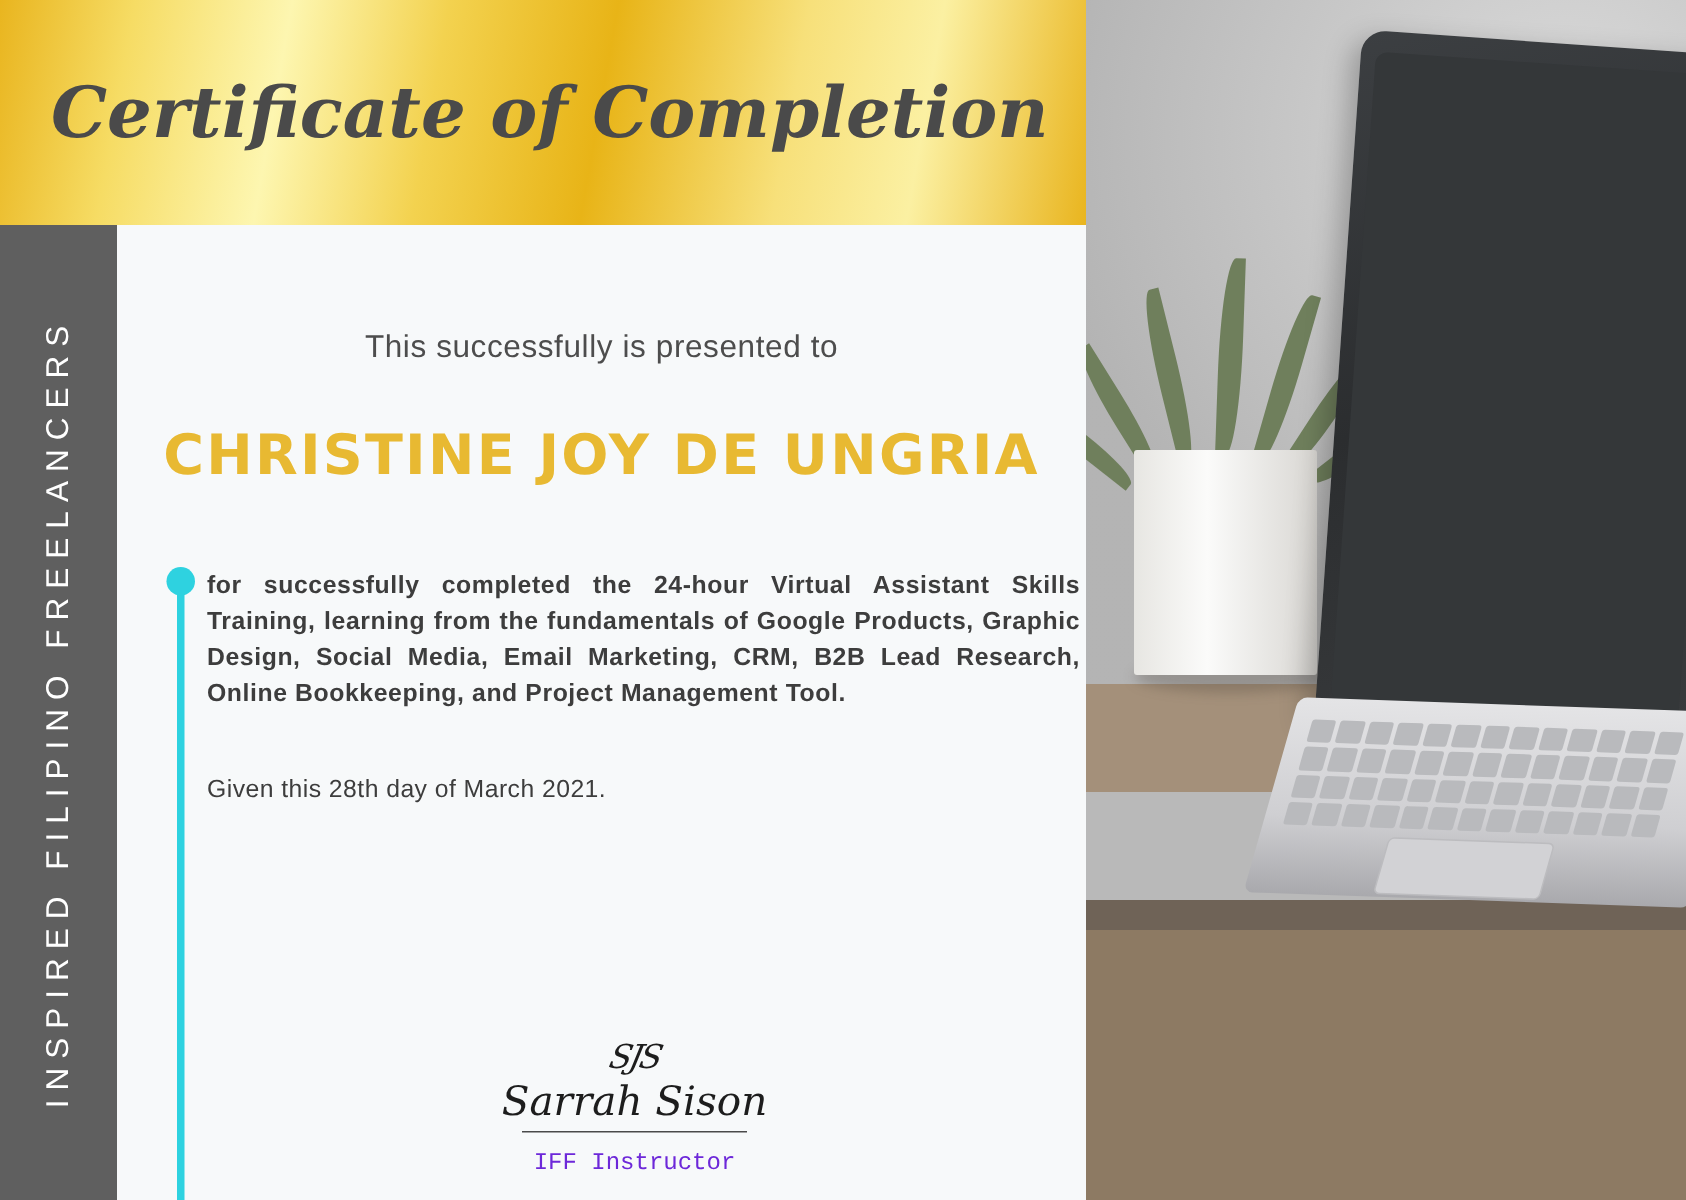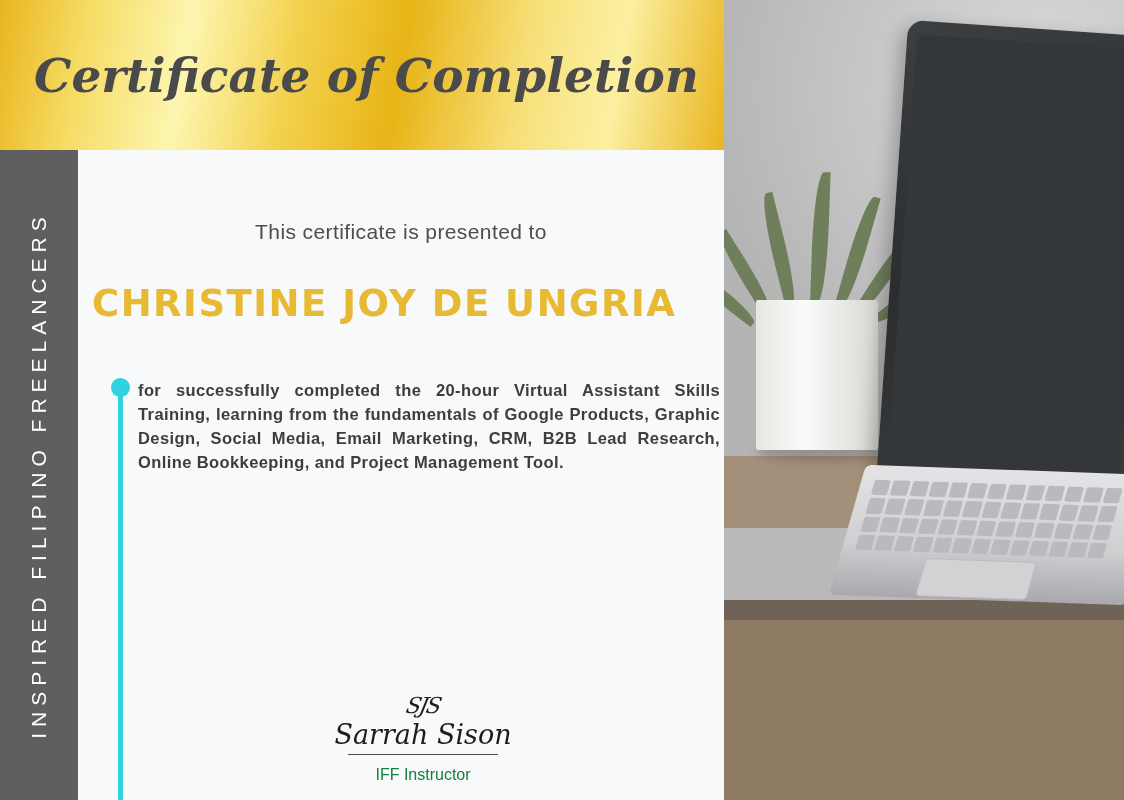--- a/index.html
+++ b/index.html
@@ -107,27 +107,26 @@
     text-align: center;
     font-size: 21px;
     color: #4d4d4d;
     letter-spacing: 0.4px;
   }
   .recipient-name {
     position: absolute;
     left: 0;
     top: 132px;
     width: 646px;
-    text-align: left;
+    text-align: center;
     font-family: "DejaVu Sans", sans-serif;
     font-weight: bold;
     font-size: 37px;
     color: #e8b932;
     letter-spacing: 1.5px;
-    padding-left: 14px;
   }
 
   
   .accent-line {
     position: absolute;
     left: 40px;
     top: 240px;
     width: 5px;
     height: 560px;
     background: #2ed2e0;
@@ -193,21 +192,22 @@
   }
   .sig-rule {
     width: 150px;
     height: 1px;
     background: #4a4a4a;
     margin: 0 auto;
   }
   .sig-role {
     margin-top: 11px;
     font-size: 16px;
-    color: #15803d;
+    color: #6d28d9;
+    font-family: Liberation Mono, monospace;
   }
 
   
   .photo-panel {
     position: absolute;
     left: 724px;
     top: 0;
     width: 400px;
     height: 800px;
     overflow: hidden;
@@ -429,27 +429,28 @@
           <i class="key"></i>
           <i class="key"></i>
           <i class="key"></i>
           <i class="key"></i>
       </div>
     </div>
     <div class="trackpad"></div>
   </div>
 
   <div class="body-area">
-    <div class="presented-to">This certificate is presented to</div>
+    <div class="presented-to">This successfully is presented to</div>
     <div class="recipient-name">CHRISTINE JOY DE UNGRIA</div>
 
     <div class="accent-dot"></div>
     <div class="accent-line"></div>
 
-    <div class="body-paragraph">for successfully completed the 20-hour Virtual Assistant Skills Training, learning from the fundamentals of Google Products, Graphic Design, Social Media, Email Marketing, CRM, B2B Lead Research, Online Bookkeeping, and Project Management Tool.</div>
+    <div class="body-paragraph">for successfully completed the 24-hour Virtual Assistant Skills Training, learning from the fundamentals of Google Products, Graphic Design, Social Media, Email Marketing, CRM, B2B Lead Research, Online Bookkeeping, and Project Management Tool.</div>
+    <div class="given-date">Given this 28th day of March 2021.</div>
 
     <div class="sig-block">
       <div class="sig-mark">SJS</div>
       <div class="sig-name">Sarrah Sison</div>
       <div class="sig-rule"></div>
       <div class="sig-role">IFF Instructor</div>
     </div>
   </div>
 
   <div class="side-strip">

